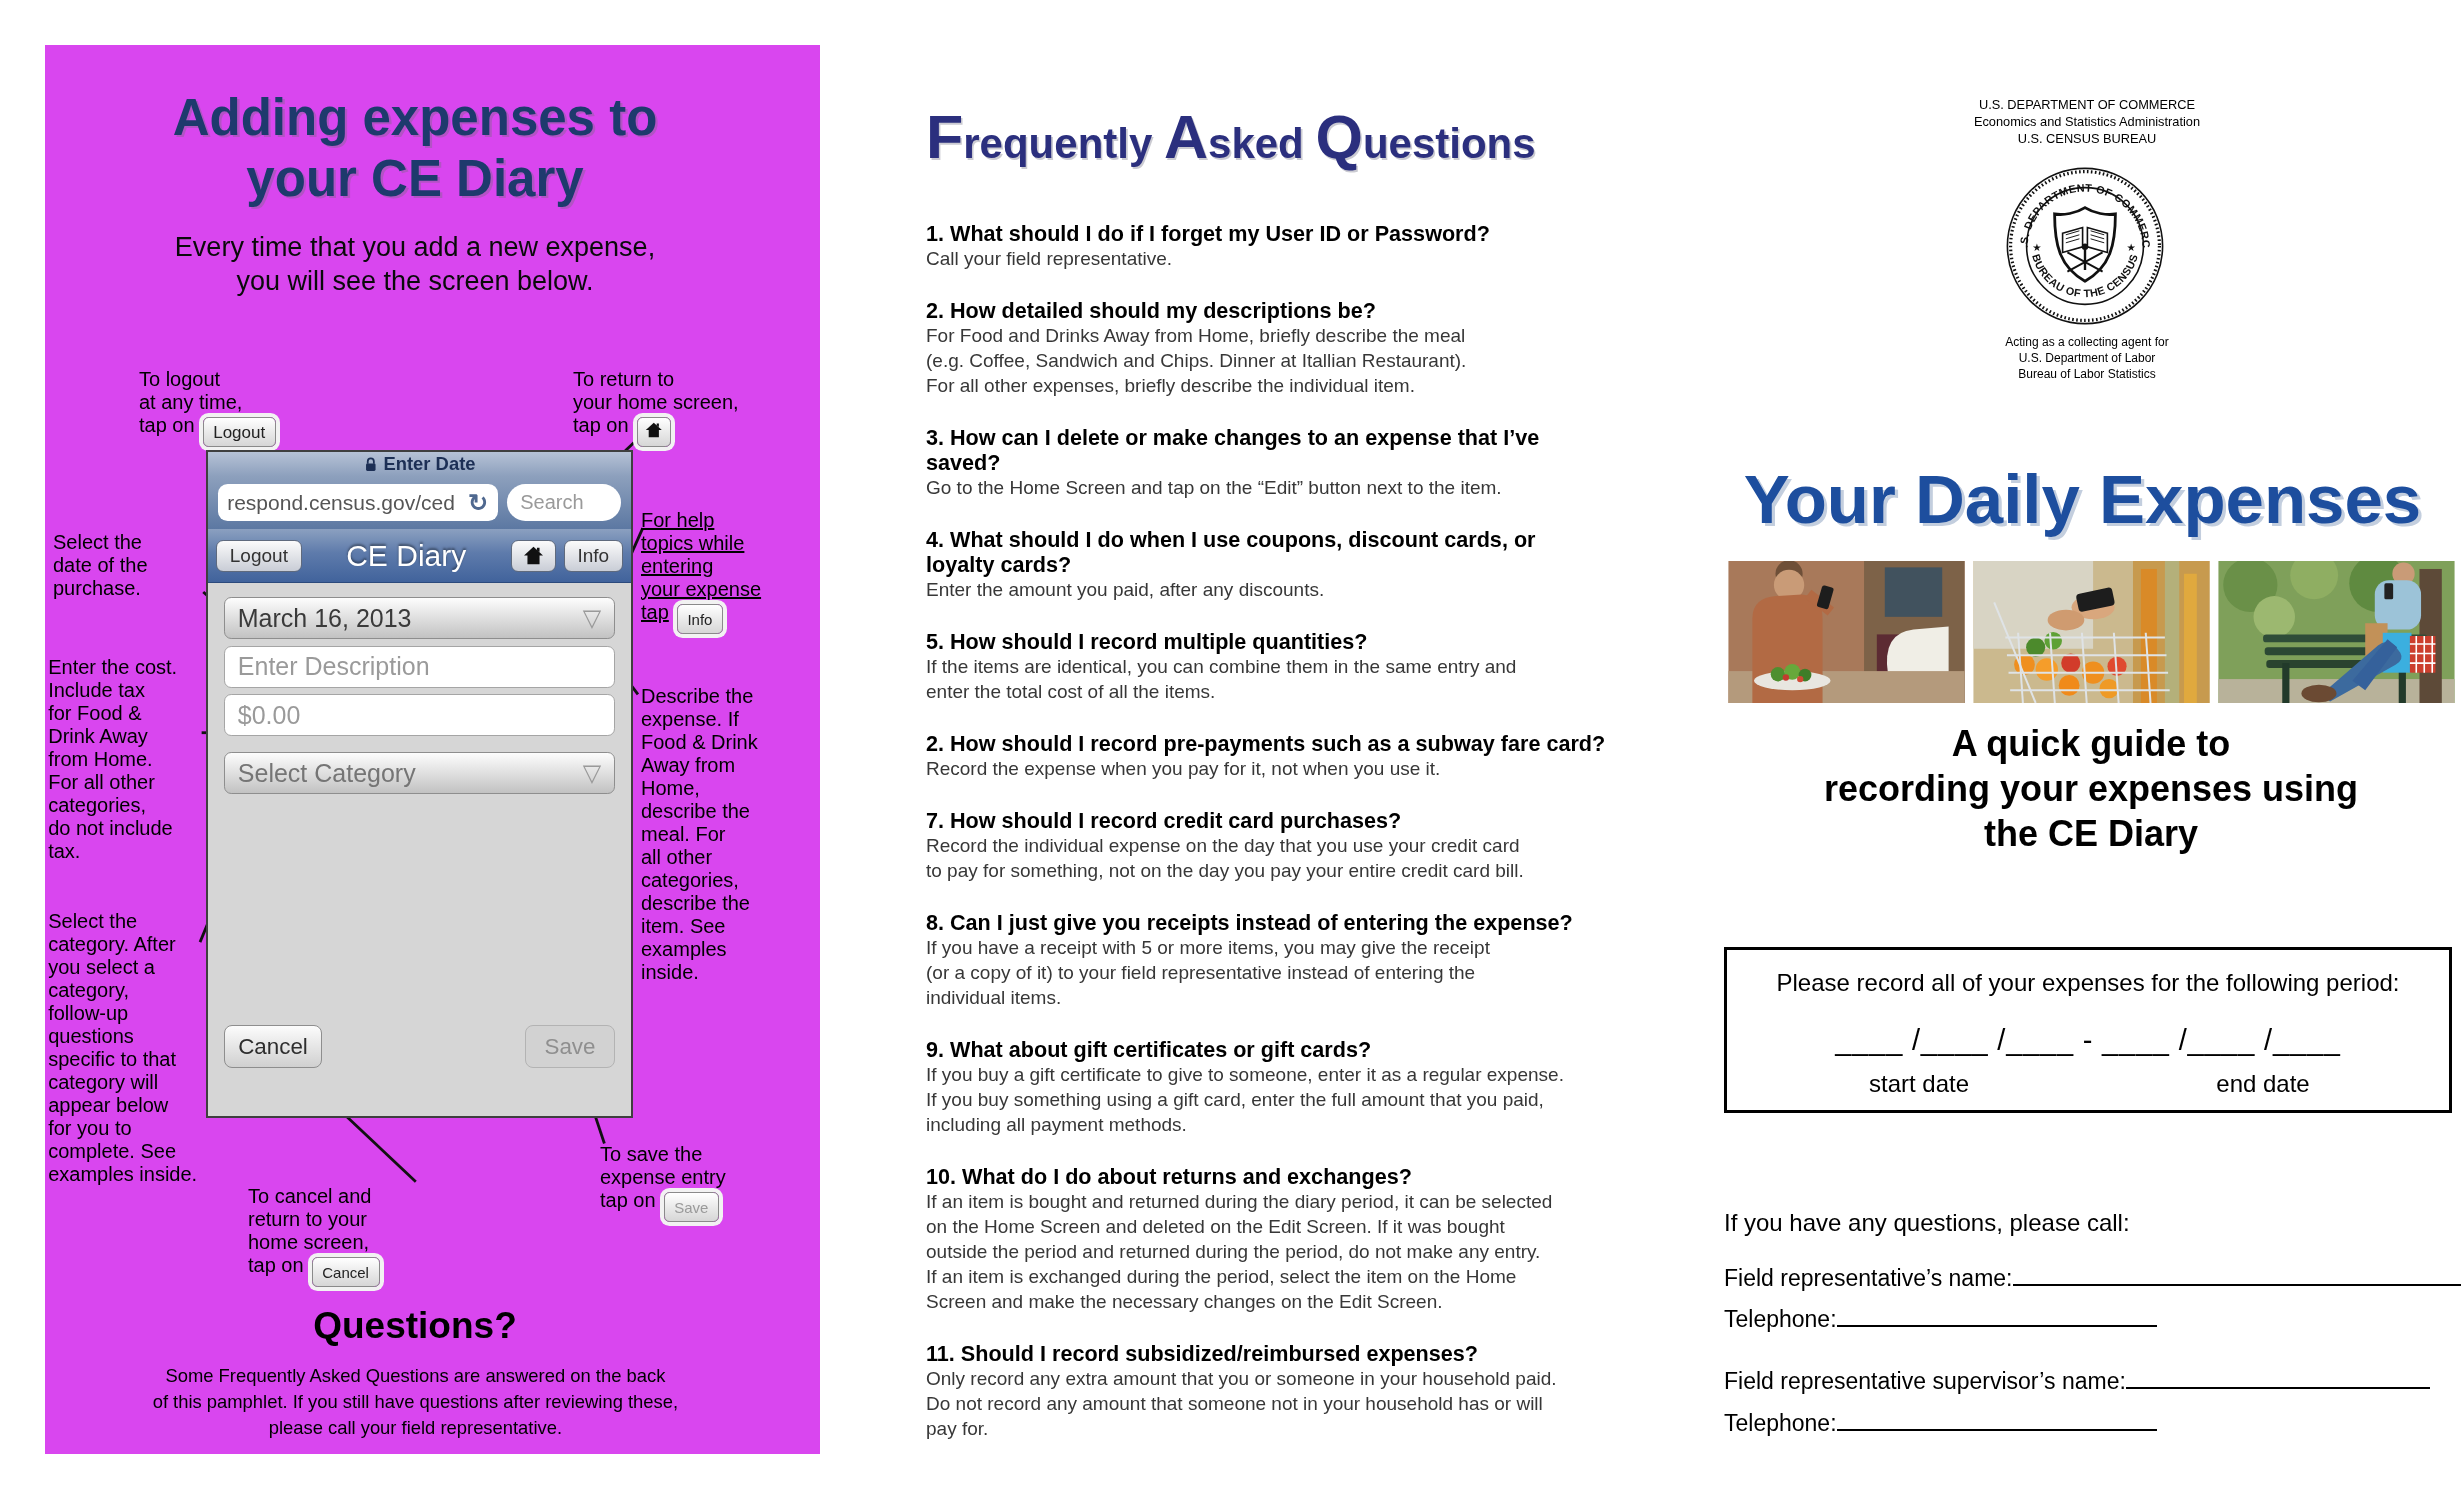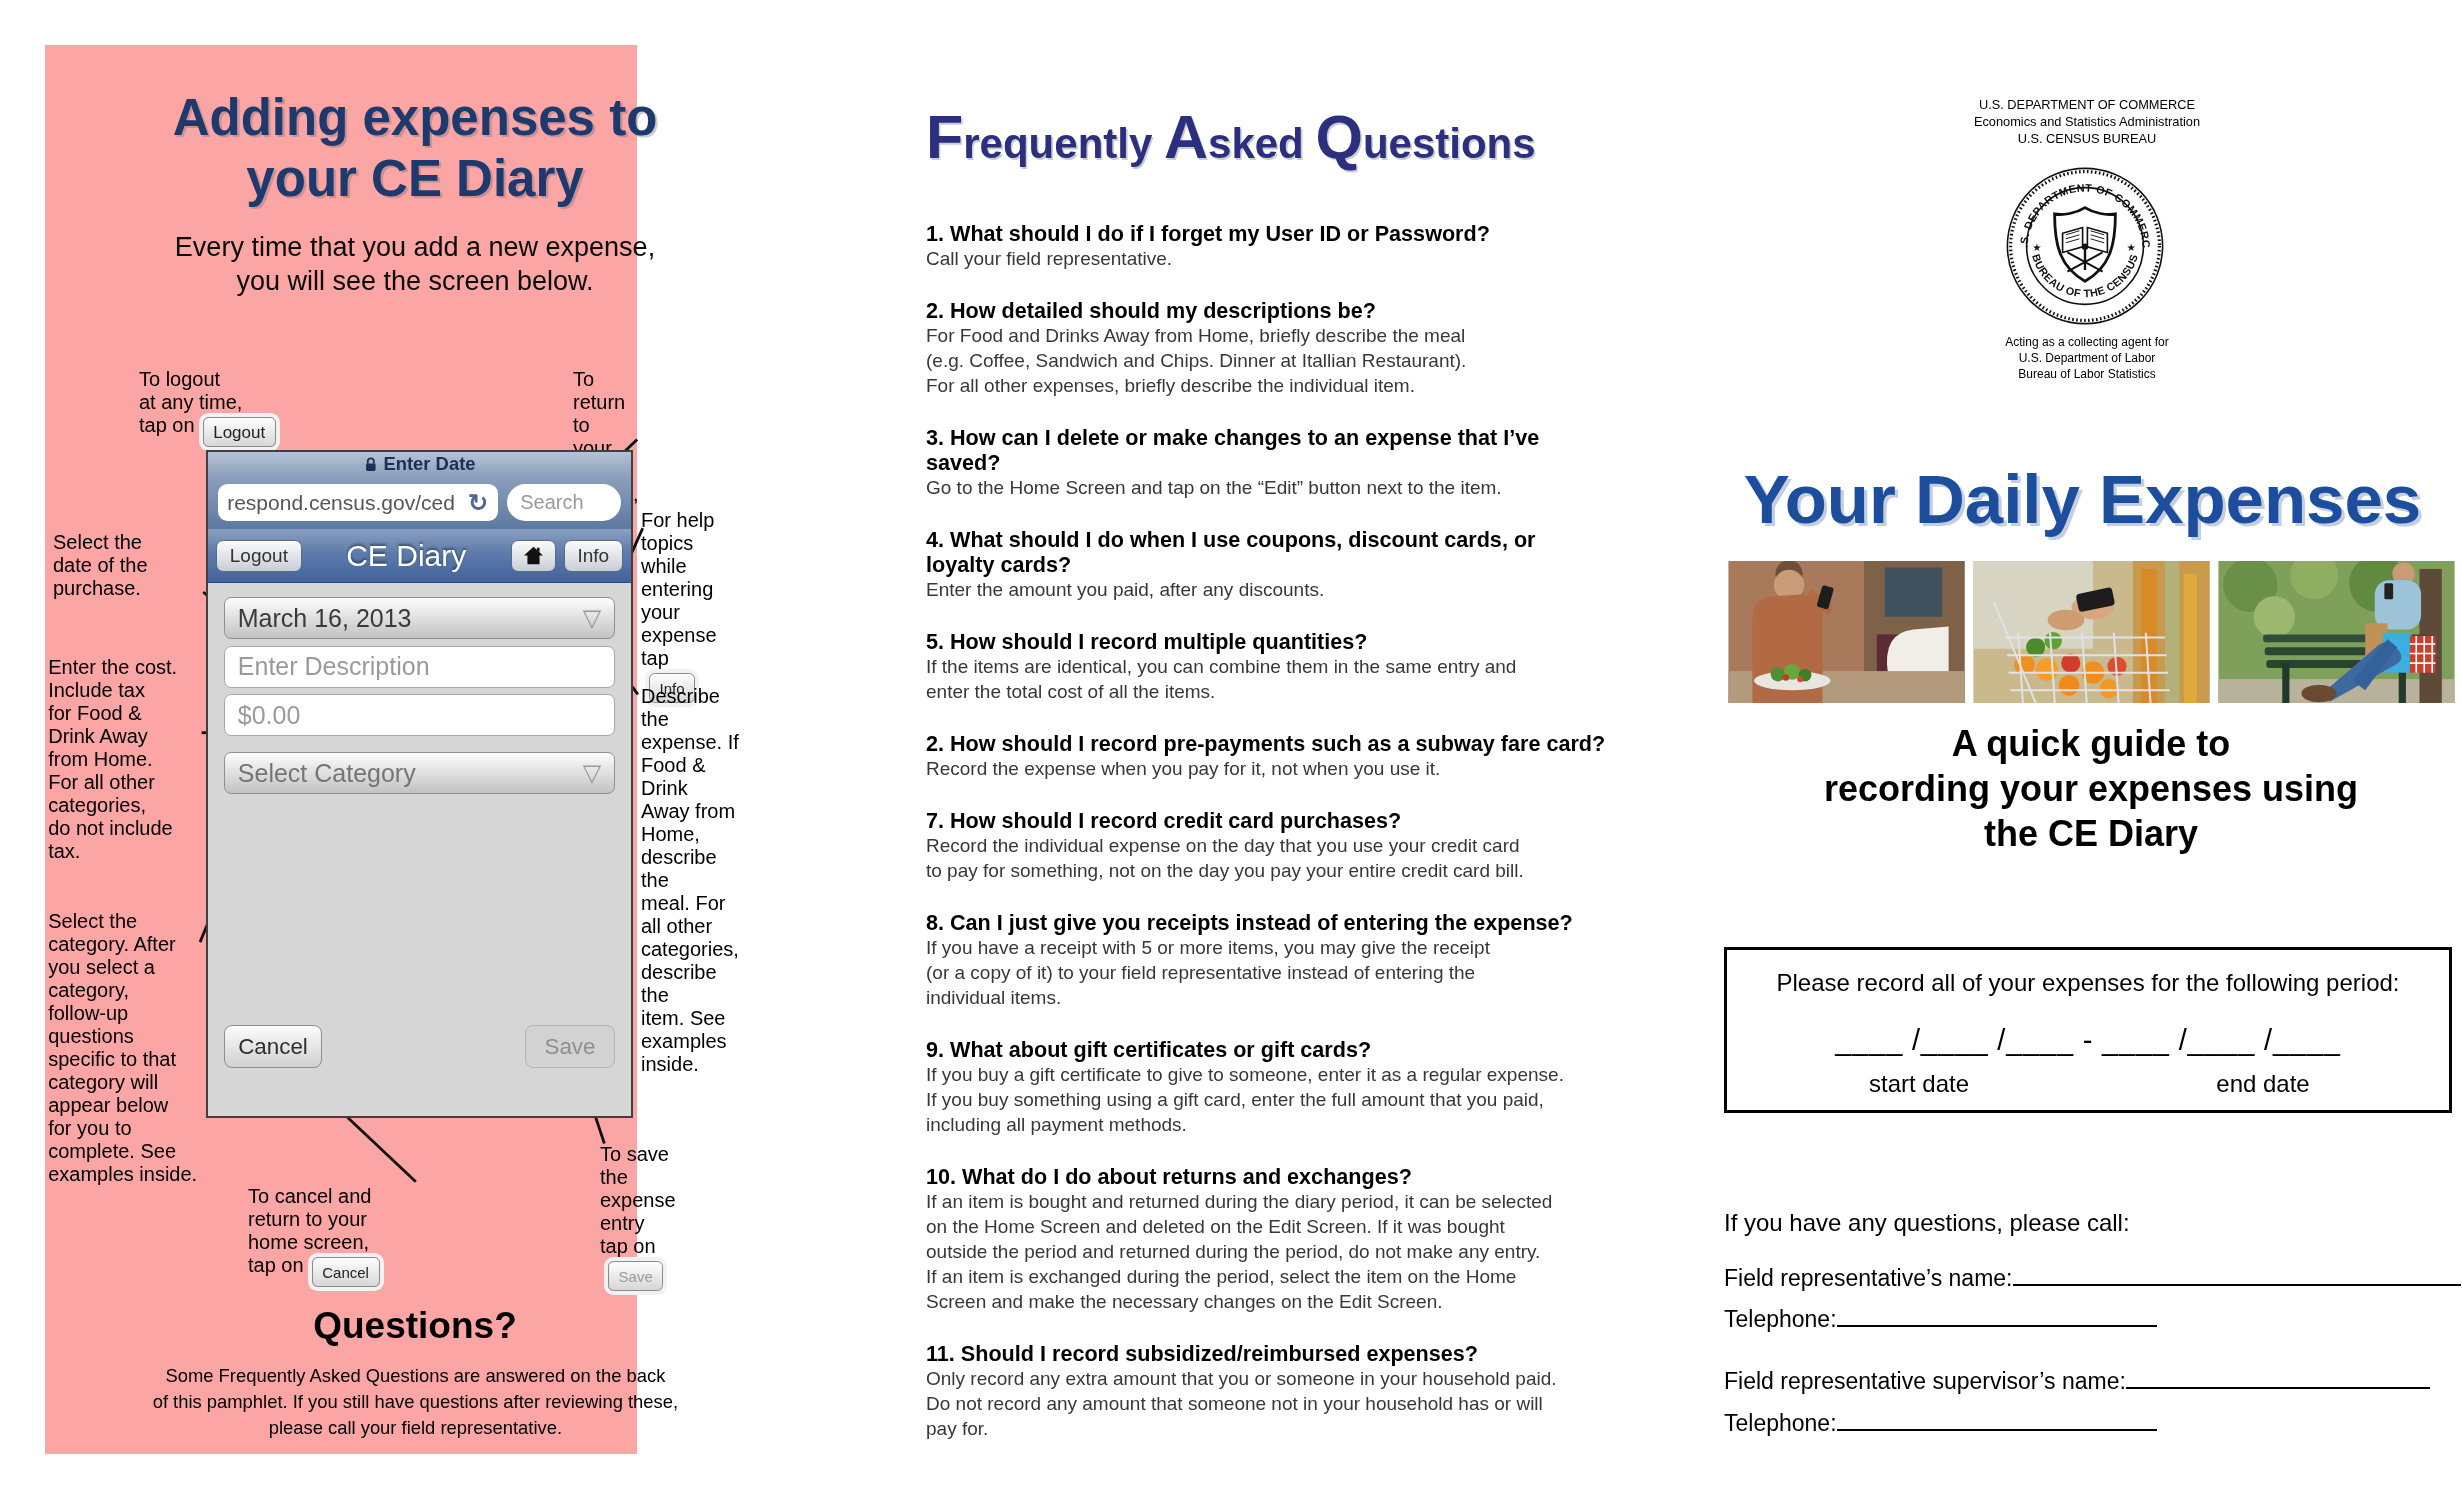--- a/index.html
+++ b/index.html
@@ -3,21 +3,21 @@
 <meta charset="utf-8">
 <style>
   html,body{margin:0;padding:0;background:#fff;}
   .page{position:relative;width:2462px;height:1495px;background:#fff;
         font-family:"Liberation Sans",sans-serif;overflow:hidden;color:#000;}
   .abs{position:absolute;}
   .pre{white-space:pre-line;}
   .ctr{text-align:center;}
 
   
-  .left-panel{position:absolute;left:45px;top:45px;width:592px;height:1409px;background:#fca5a5;}
+  .left-panel{position:absolute;left:45px;top:45px;width:775px;height:1409px;background:#d946ef;}
   .lp-title{left:24px;top:42px;width:692px;font-size:51px;line-height:61px;font-weight:bold;
             color:#1e3a6d;text-shadow:2.4px 2.4px 0 rgba(110,110,120,.35);}
   .lp-sub{left:24px;top:185px;width:692px;font-size:27px;line-height:34px;color:#0a0a0a;}
   .ann{position:absolute;font-size:20px;line-height:23px;color:#000;}
   .mini{display:inline-block;background:linear-gradient(#ffffff,#d6d6d6);border:0.8px solid #8a8a8a;
         border-radius:5.6px;padding:2.4px 9.6px;font-size:17px;color:#222;
         box-shadow:0 0 0 4px #f2f2f2;margin-left:8px;vertical-align:-5.6px;}
   .mini.graytxt{color:#9a9a9a;}
   .mini.sq{padding:2.4px 7.2px;}
   .connectors{left:0;top:0;width:740px;height:1409px;pointer-events:none;}
@@ -118,21 +118,21 @@
     <div class="ann" style="left:528px;top:323px;"><span class="pre">To return to
 your home screen,
 tap on</span><span class="mini sq"><svg width="17.6" height="16" viewBox="0 0 24 22">
             <path d="M12 1 L1 11 h4 v10 h14 v-10 h4 Z M16 2 h3 v5 l-3 -2.5 Z" fill="#111"></path>
           </svg></span></div>
 
     <div class="ann pre" style="left:8px;top:486px;">Select the
 date of the
 purchase.</div>
 
-    <div class="ann" style="left:596px;top:464px;"><span class="pre">For help
+    <div class="ann" style="left:596px;top:464px;text-decoration:underline;"><span class="pre">For help
 topics while
 entering
 your expense
 tap</span><span class="mini" style="font-size:15px;">Info</span></div>
 
     <div class="ann pre" style="left:3.2px;top:611px;">Enter the cost.
 Include tax
 for Food &amp;
 Drink Away
 from Home.

